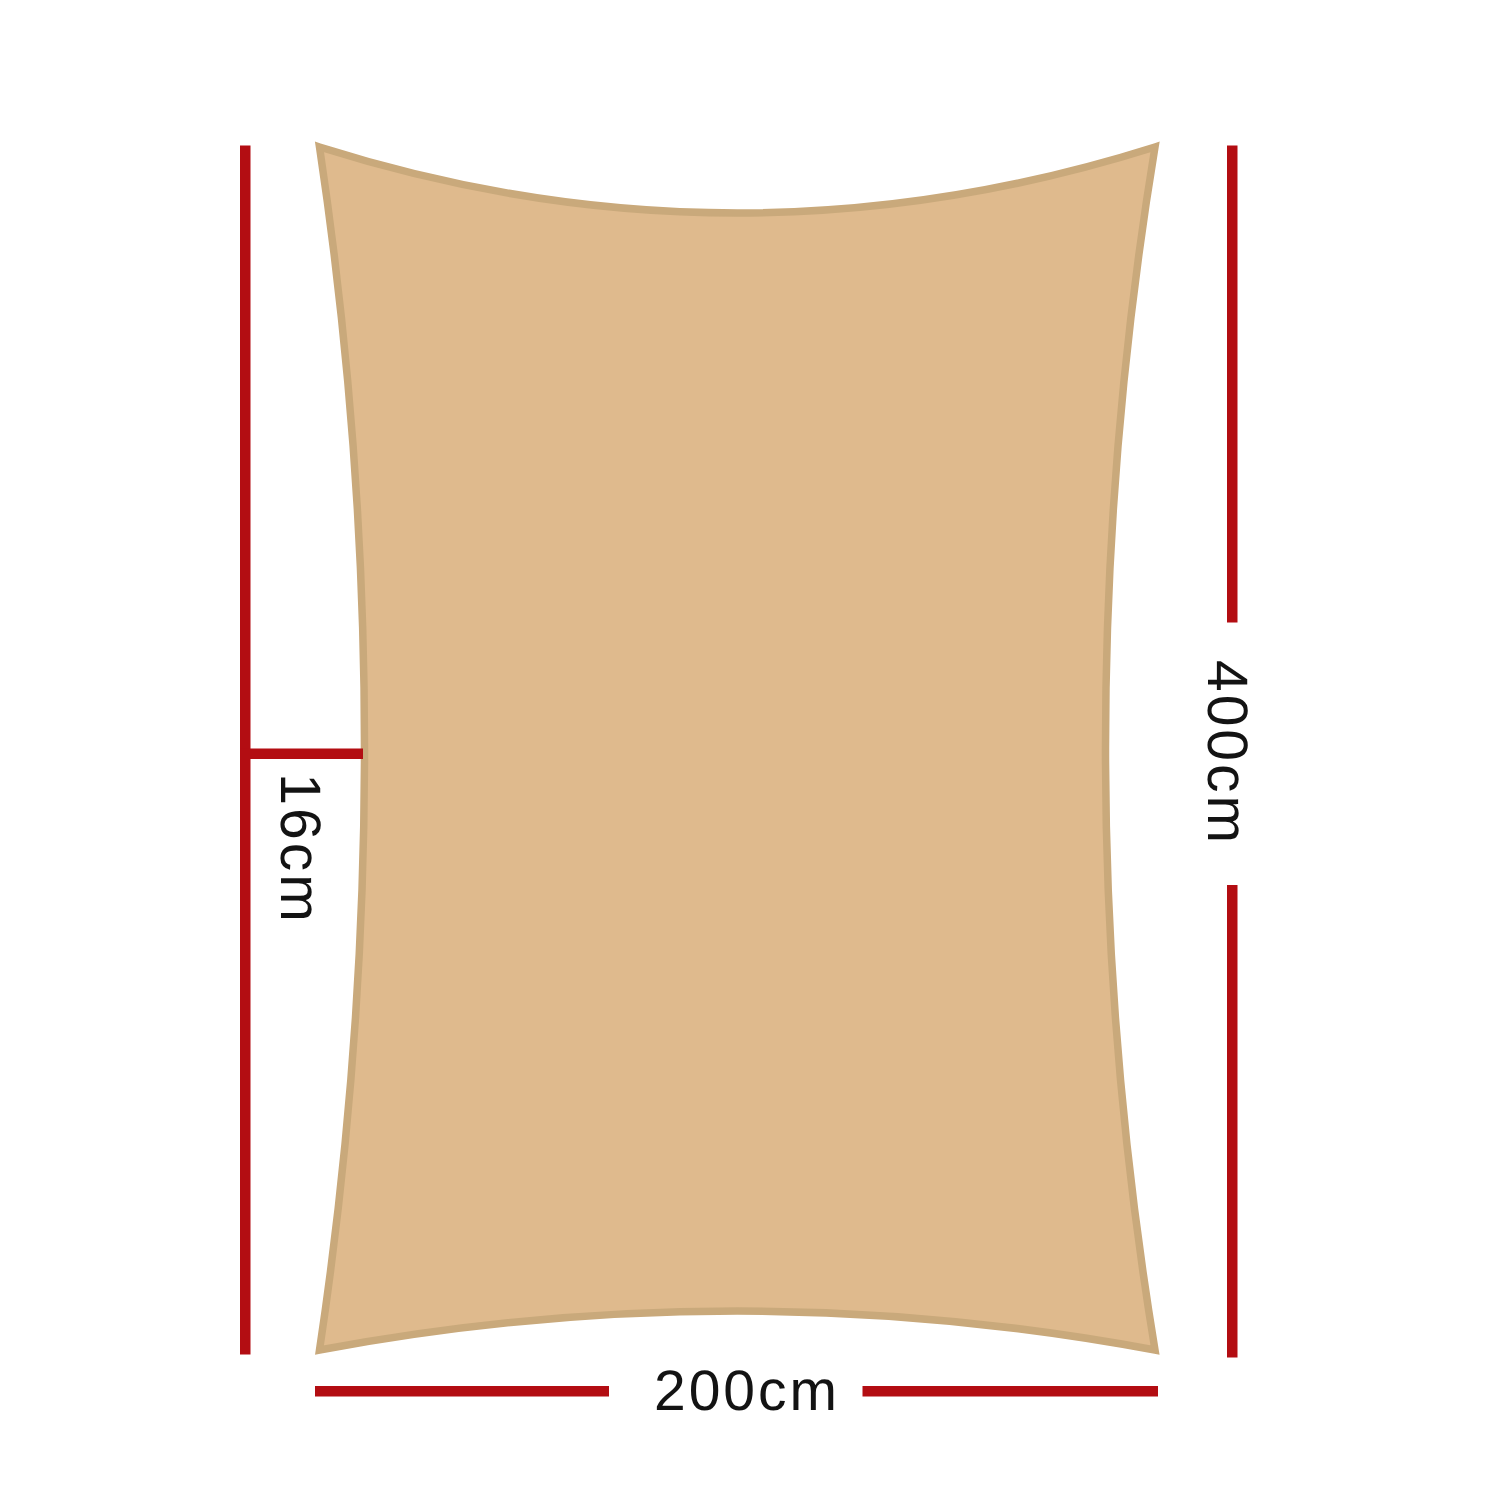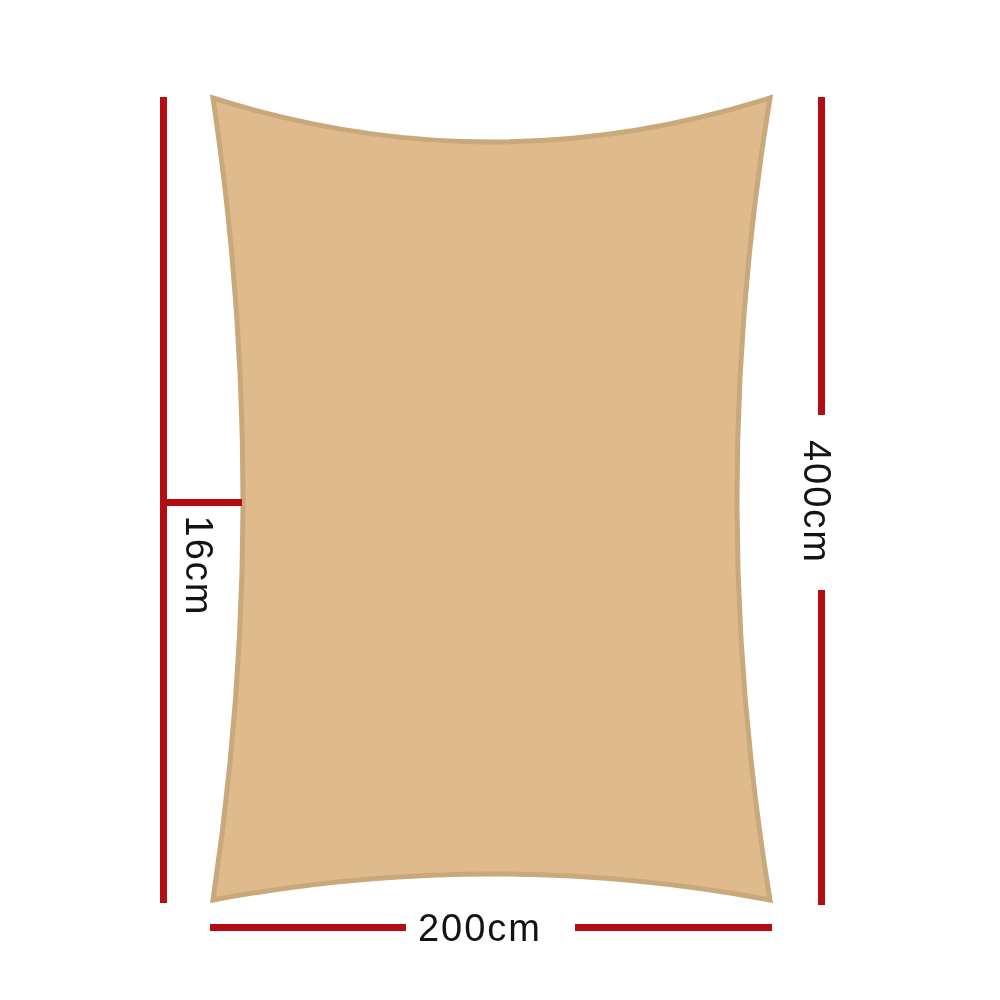--- a/index.html
+++ b/index.html
@@ -41,21 +41,21 @@
     line-height: 1;
   }
   .dim-label.rotated-90 {
     transform: translate(-50%, -50%) rotate(90deg);
   }
   .dim-label.horizontal {
     transform: translate(-50%, -50%);
   }
   .label-height { left: 817px; top: 502px; }
   .label-inset  { left: 199px; top: 566px; }
-  .label-width  { left: 480px; top: 928px; }
+  .label-width  { left: 498px; top: 928px; }
 </style>
 </head>
 <body>
 
 <div class="canvas">
 
   <svg class="sail-svg" viewBox="0 0 1000 1000" aria-hidden="true">
     <path d="M 213 98
              Q 491.5 186 770 98
              Q 704 499 770 900

